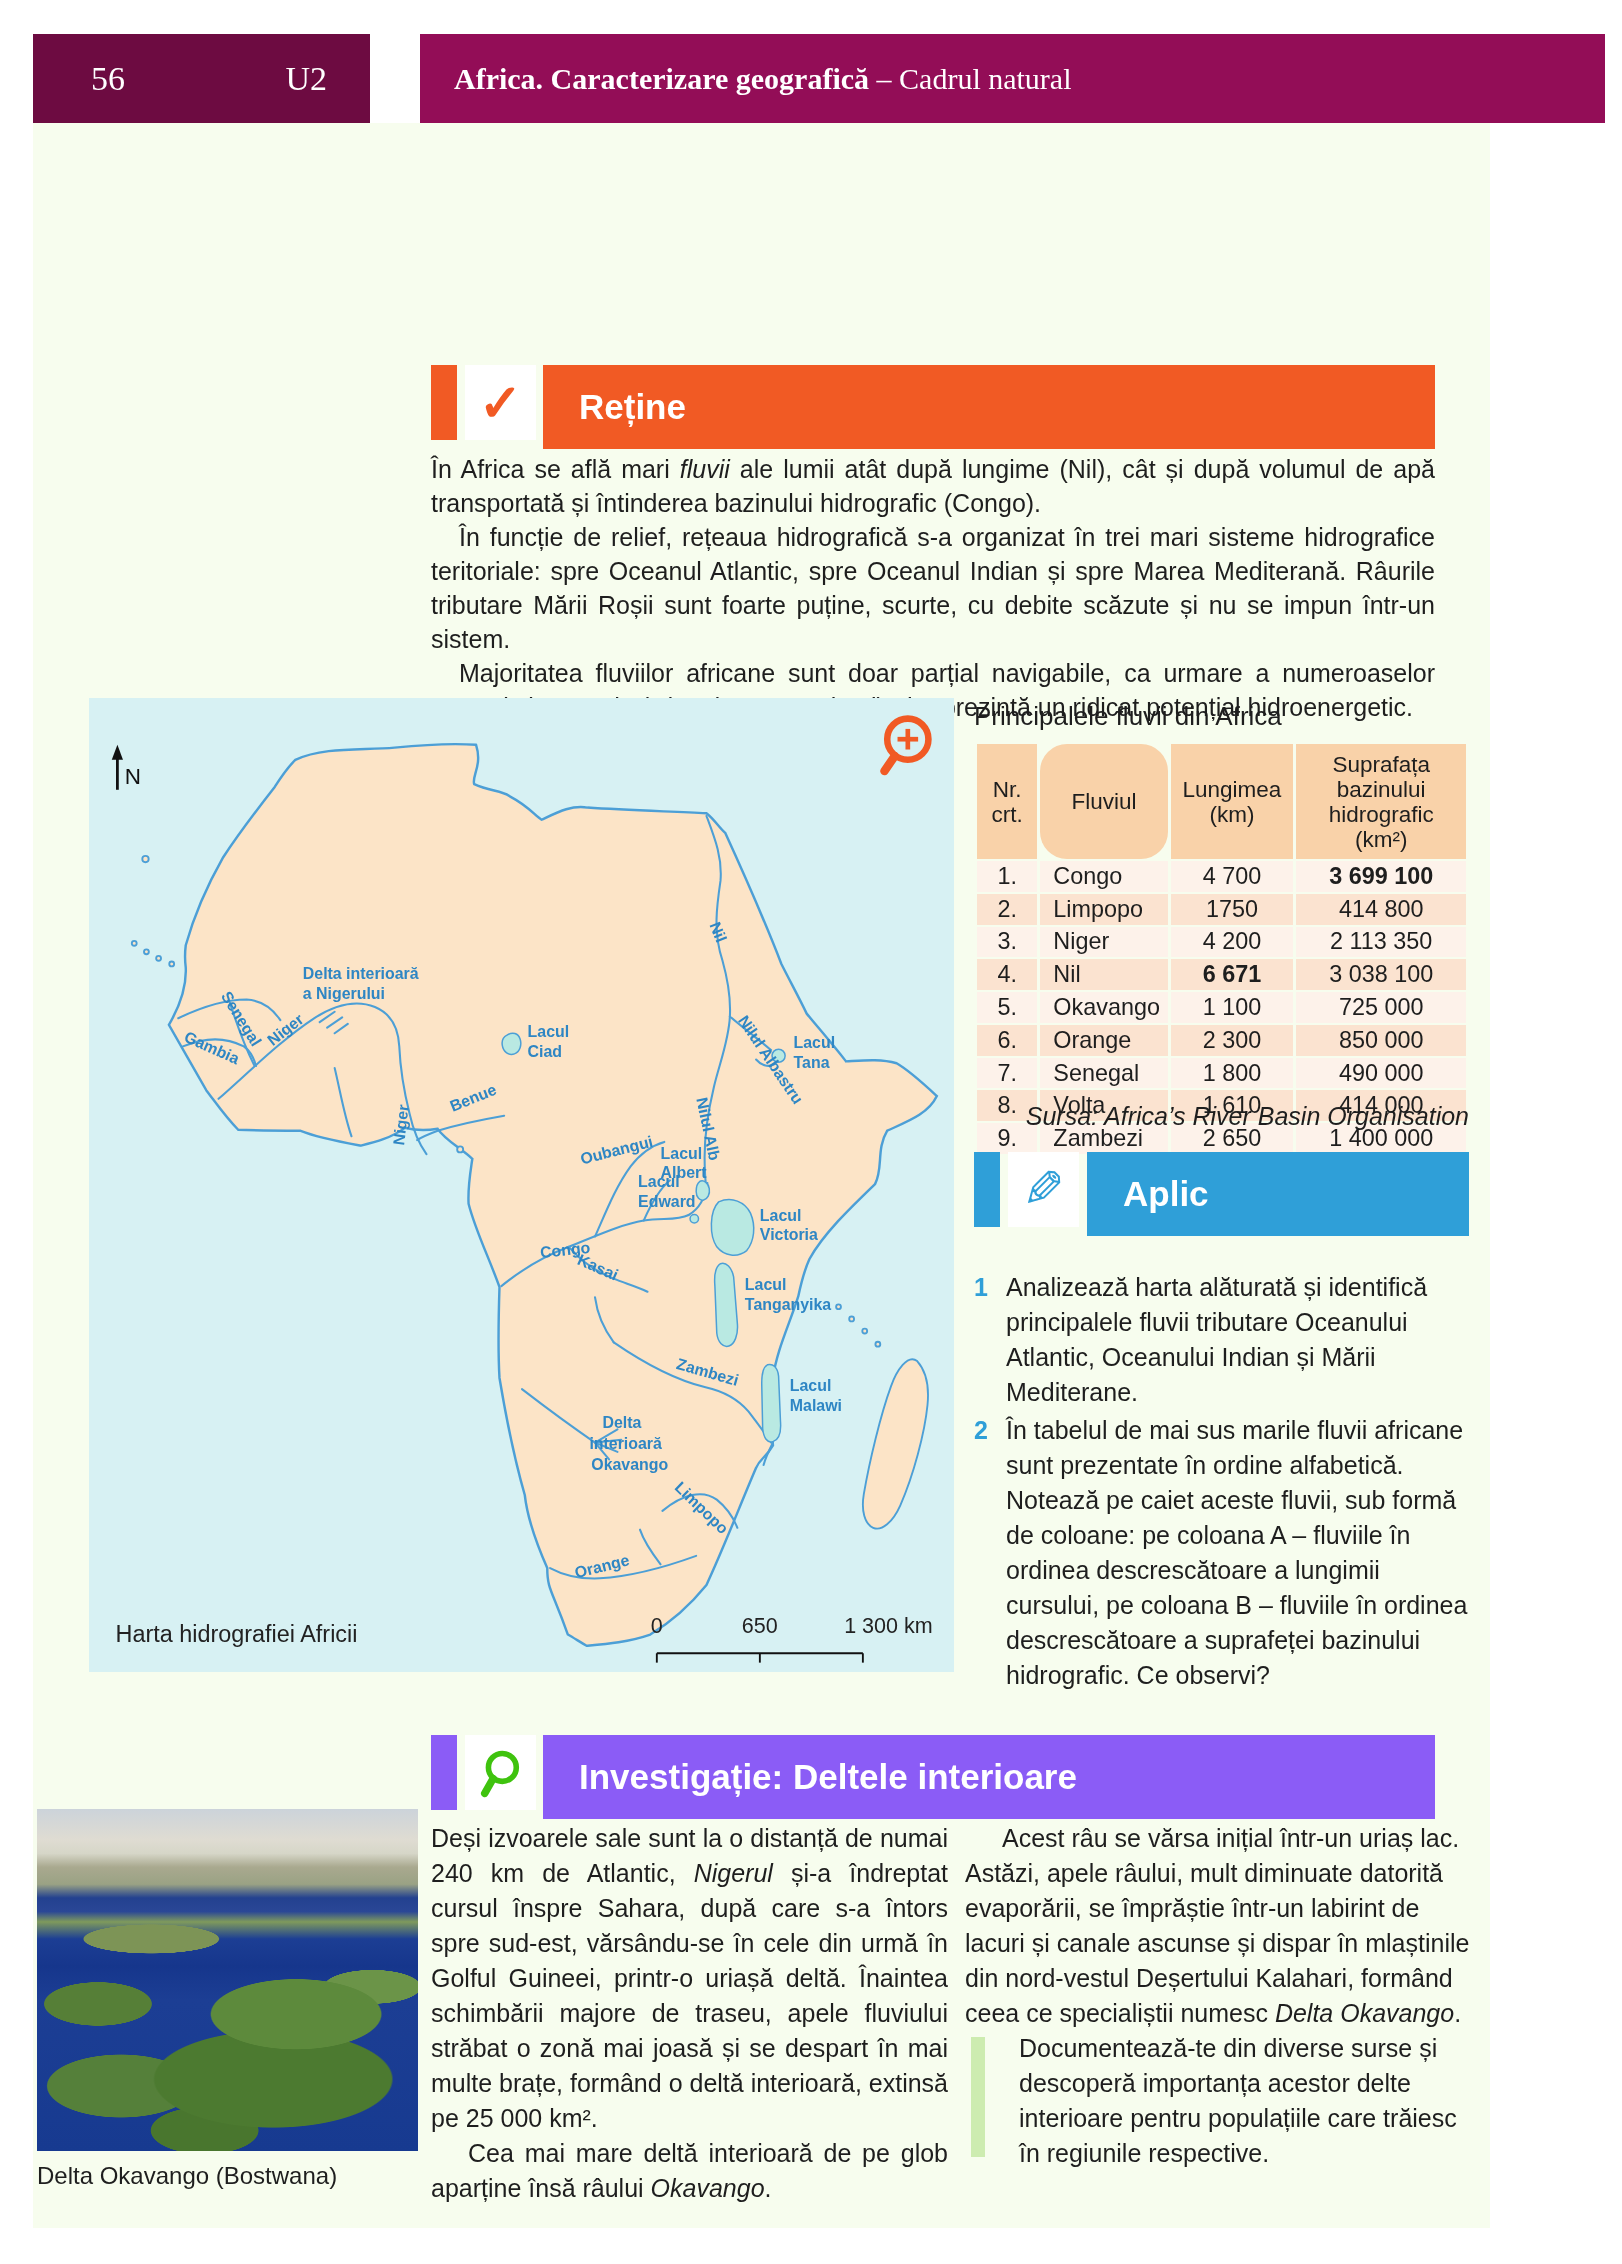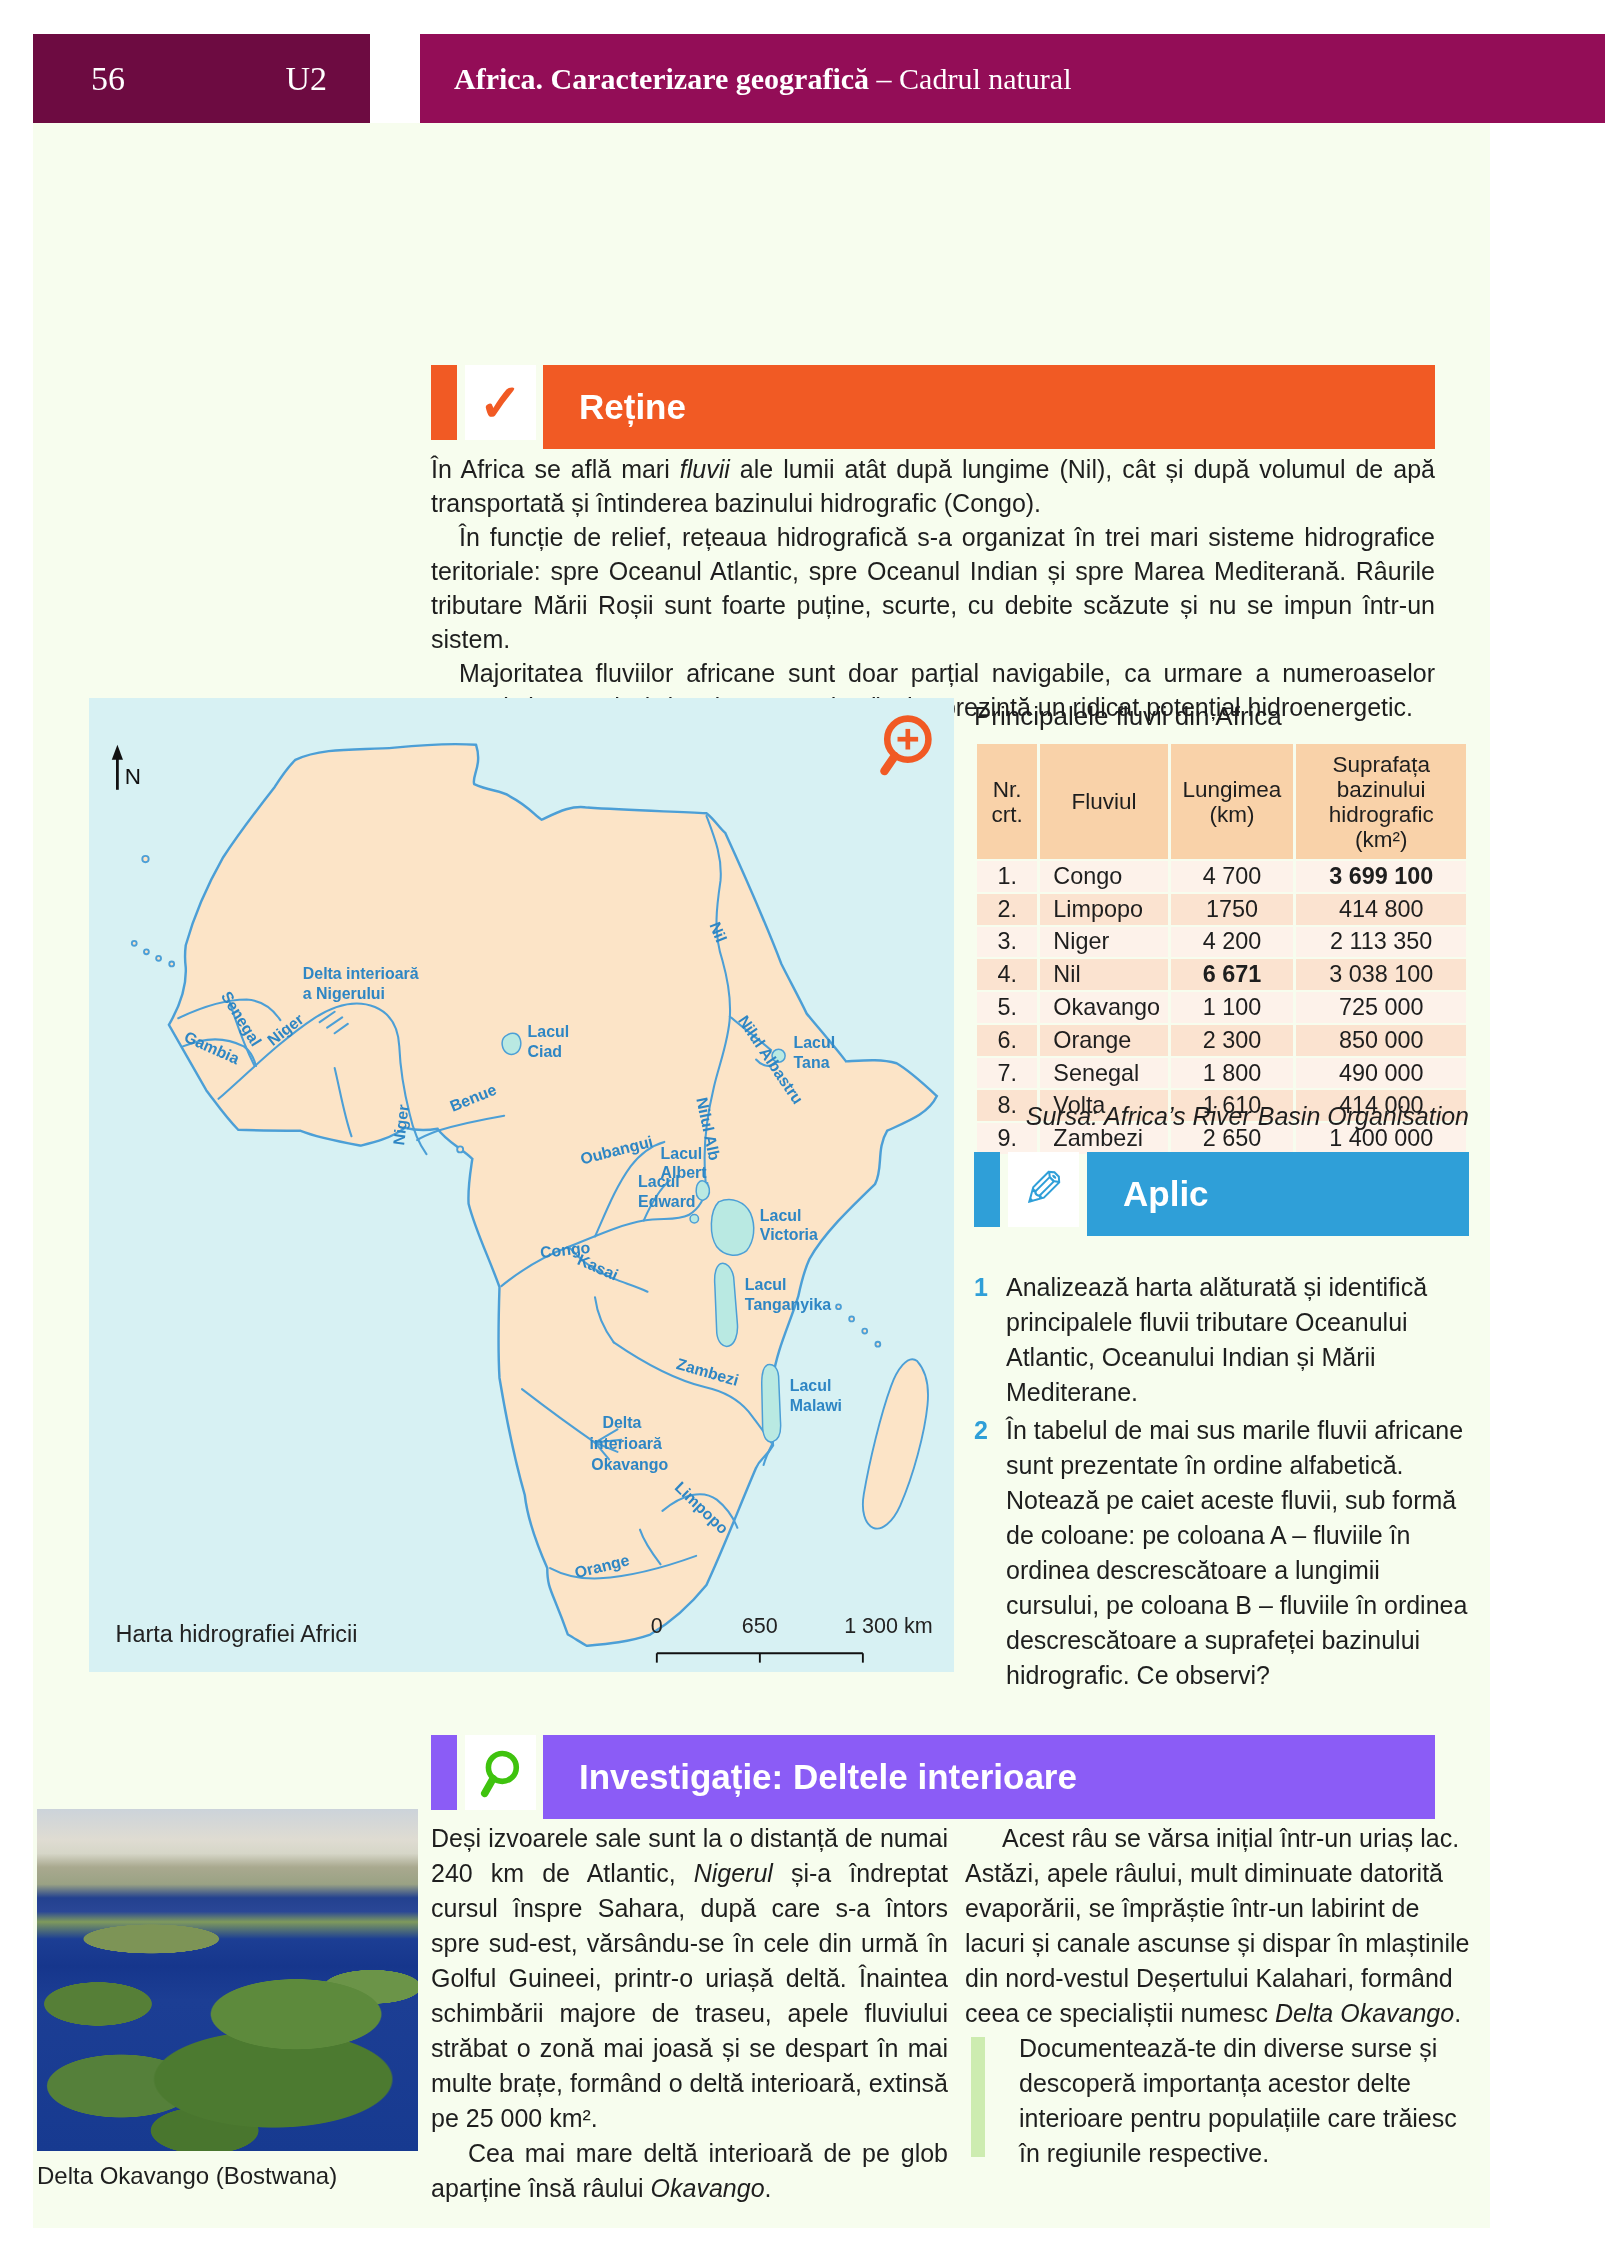--- a/index.html
+++ b/index.html
@@ -121,21 +121,21 @@
     <p>În Africa se află mari <i>fluvii</i> ale lumii atât după lungime (Nil), cât și după volumul de apă transportată și întinderea bazinului hidrografic (Congo).</p>
     <p>În funcție de relief, rețeaua hidrografică s-a organizat în trei mari sisteme hidrografice teritoriale: spre Oceanul Atlantic, spre Oceanul Indian și spre Marea Mediterană. Râurile tributare Mării Roșii sunt foarte puține, scurte, cu debite scăzute și nu se impun într-un sistem.</p>
     <p>Majoritatea fluviilor africane sunt doar parțial navigabile, ca urmare a numeroaselor praguri și cascade (<i>Victoria</i>, pe Zambezi), dar prezintă un ridicat potențial hidroenergetic.</p>
   </div>
 
   <div class="table-title">Principalele fluvii din Africa</div>
   <table class="rivers-table">
     <thead>
       <tr>
         <th style="width:67px;">Nr. crt.</th>
-        <th style="width:122px;">Fluviul</th>
+        <th style="width:122px;border-radius:27px;">Fluviul</th>
         <th style="width:128px;">Lungimea (km)</th>
         <th style="width:187px;">Suprafața bazinului hidrografic (km²)</th>
       </tr>
     </thead>
     <tbody>
         <tr>
           <td>1.</td>
           <td class="river-name">Congo</td>
           <td>4 700</td>
           <td class="bold">3 699 100</td>

